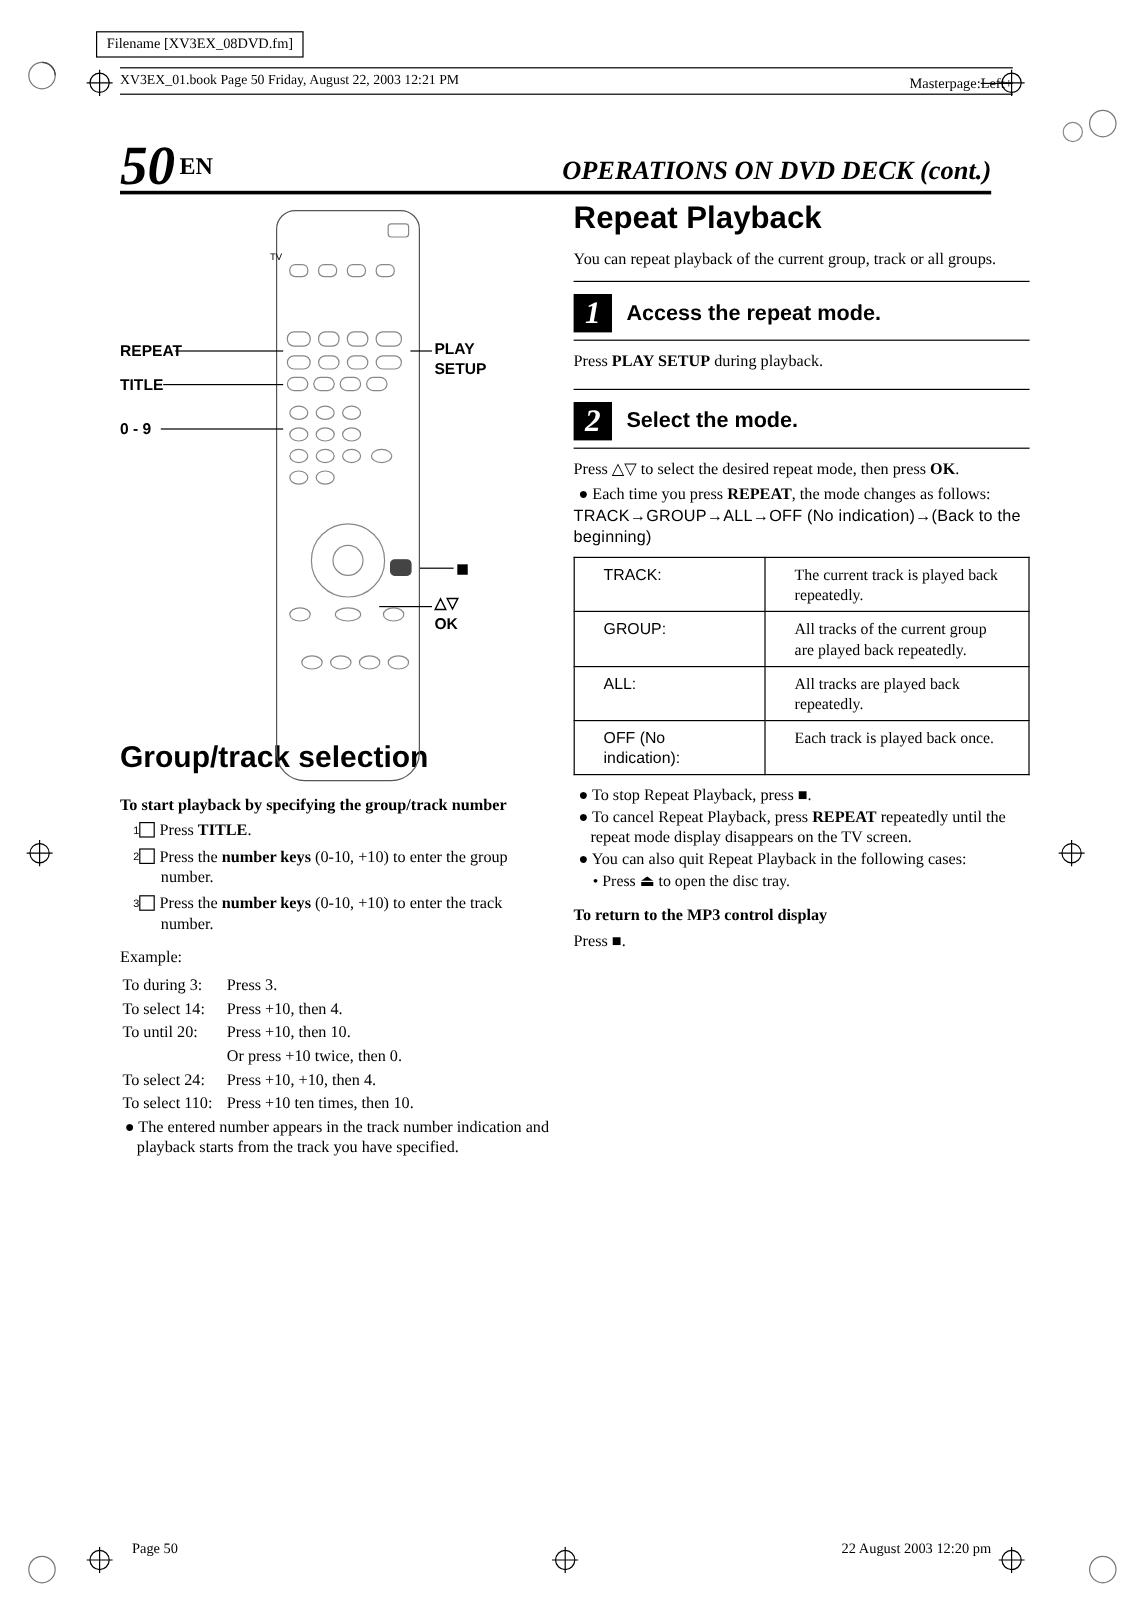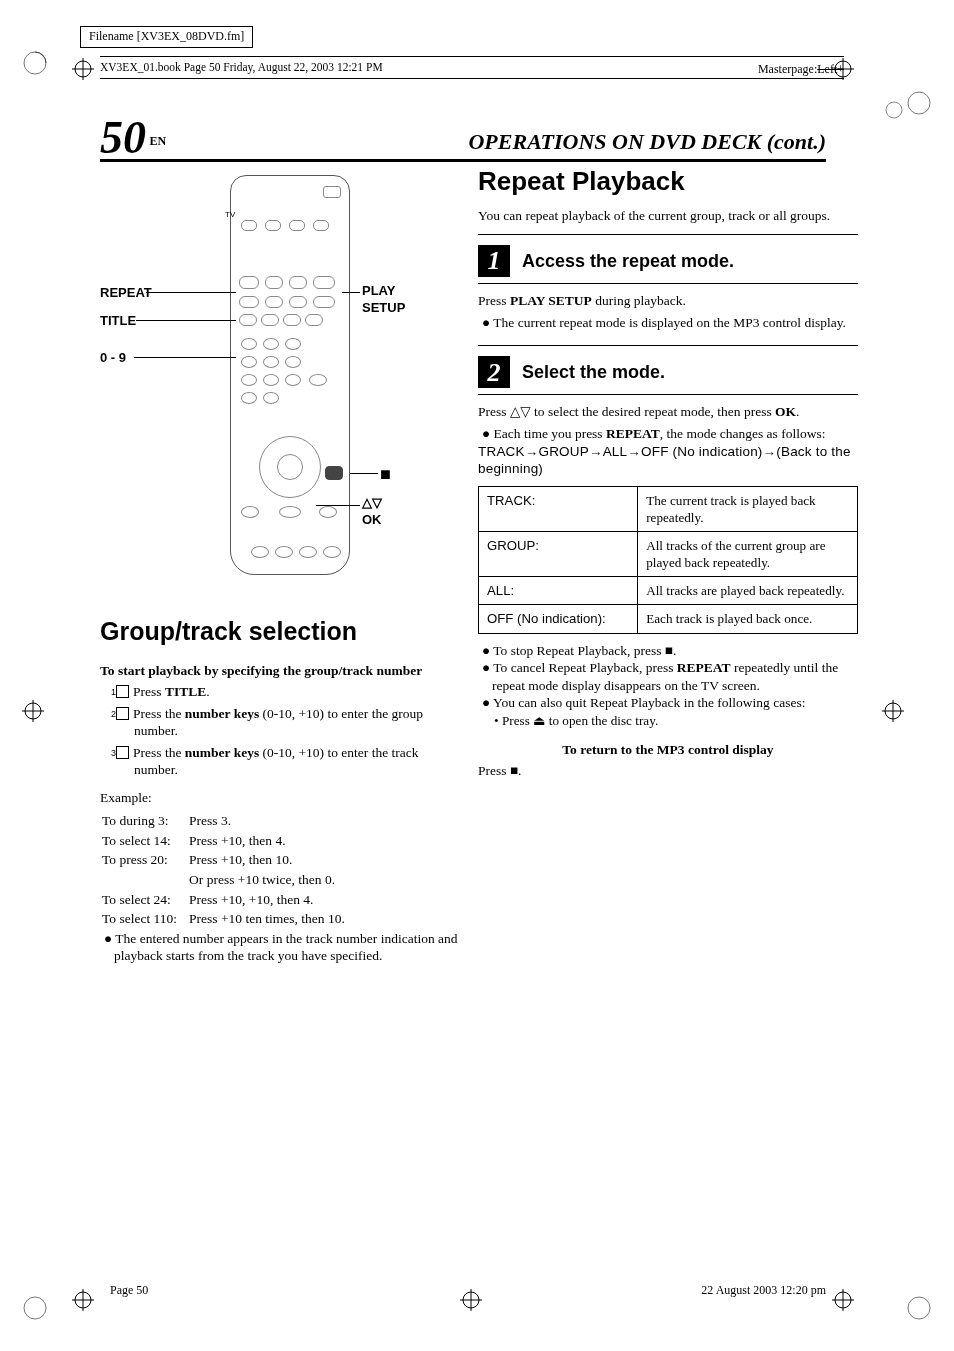--- a/index.html
+++ b/index.html
@@ -52,21 +52,21 @@
   .spiral-mid { position:absolute; top:100px; right:50px; }
 
   .page-number {
     position: absolute;
     top: 108px;
     left: 100px;
     font-family: "Times New Roman", serif;
     font-weight: bold;
   }
   .page-number .big { font-size: 46px; font-style: italic; }
-  .page-number .en { font-size: 12px; font-style: normal; font-weight: bold; vertical-align: 8px; }
+  .page-number .en { font-size: 20px; font-style: normal; font-weight: bold; vertical-align: 8px; }
   .section-title {
     position: absolute;
     top: 128px;
     right: 128px;
     font-family: "Times New Roman", serif;
     font-style: italic;
     font-weight: bold;
     font-size: 22px;
   }
   .title-rule {
@@ -90,21 +90,21 @@
     width: 380px;
   }
 
   
   .remote-wrap { position: relative; height: 420px; margin-bottom: 20px; }
   .remote-body {
     position: absolute;
     left: 130px;
     top: 0;
     width: 120px;
-    height: 400px;
+    height: 476px;
     border: 1.5px solid #555;
     border-radius: 16px 16px 24px 24px;
   }
   .callout {
     position: absolute;
     font-family: Arial, Helvetica, sans-serif;
     font-weight: bold;
     font-size: 13px;
     color: #000;
   }
@@ -166,21 +166,21 @@
   .sans { font-family: Arial, Helvetica, sans-serif; letter-spacing: 0.2px; }
   table.repeat-tbl {
     width: 100%;
     border-collapse: collapse;
     margin-top: 8px;
     margin-bottom: 8px;
     font-size: 13.2px;
   }
   table.repeat-tbl td {
     border: 1px solid #000;
-    padding: 5px 8px;
+    padding: 5px 24px;
     vertical-align: top;
     margin-top: 16px;
   }
   table.repeat-tbl td:first-child { width: 42%; font-family: Arial, sans-serif; }
   .sub-bullet { padding-left: 28px; text-indent: -12px; font-size: 13.2px; }
 
   .footer-left { position:absolute; bottom: 52px; left: 110px; font-size: 12px; }
   .footer-right { position:absolute; bottom: 52px; right: 128px; font-size: 12px; }
 </style>
 </head>
@@ -334,21 +334,21 @@
     <tbody>
         <tr>
           <td>To during 3:</td>
           <td>Press 3.</td>
         </tr>
     <tr>
           <td>To select 14:</td>
           <td>Press +10, then 4.</td>
         </tr>
     <tr>
-          <td>To press 20:</td>
+          <td>To until 20:</td>
           <td>Press +10, then 10.</td>
         </tr>
     <tr>
           <td></td>
           <td>Or press +10 twice, then 0.</td>
         </tr>
     <tr>
           <td>To select 24:</td>
           <td>Press +10, +10, then 4.</td>
         </tr>
@@ -365,21 +365,20 @@
   <h2 class="right-h">Repeat Playback</h2>
   <p class="para">You can repeat playback of the current group, track or all groups.</p>
 
   <div class="step-rule" style="margin-top:10px;"></div>
   <div class="step-block">
     <div class="step-box">1</div>
     <div class="step-title">Access the repeat mode.</div>
   </div>
   <div class="step-rule"></div>
   <p class="para"><span>Press </span><span class="bold">PLAY SETUP</span><span> during playback.</span></p>
-  <p class="bullet">● <span>The current repeat mode is displayed on the MP3 control display.</span></p>
 
   <div class="step-rule" style="margin-top:14px;"></div>
   <div class="step-block">
     <div class="step-box">2</div>
     <div class="step-title">Select the mode.</div>
   </div>
   <div class="step-rule"></div>
   <p class="para"><span>Press △▽ to select the desired repeat mode, then press </span><span class="bold">OK</span><span>.</span></p>
   <p class="bullet">● <span>Each time you press </span><span class="bold">REPEAT</span><span>, the mode changes as follows:</span></p>
   <p class="para sans" style="font-size:13.5px;">TRACK→GROUP→ALL→OFF (No indication)→(Back to the beginning)</p>
@@ -403,18 +402,18 @@
           <td>Each track is played back once.</td>
         </tr>
   </tbody>
     </table>
 
   <p class="bullet">● <span>To stop Repeat Playback, press ■.</span></p>
   <p class="bullet">● <span>To cancel Repeat Playback, press </span><span class="bold">REPEAT</span><span> repeatedly until the repeat mode display disappears on the TV screen.</span></p>
   <p class="bullet">● <span>You can also quit Repeat Playback in the following cases:</span></p>
   <p class="sub-bullet">• <span>Press ⏏ to open the disc tray.</span></p>
 
-  <p class="para bold" style="margin-top:12px;text-align:center;">To return to the MP3 control display</p>
+  <p class="para bold" style="margin-top:12px;">To return to the MP3 control display</p>
   <p class="para">Press ■.</p>
 </div>
 
 <div class="footer-left">Page 50</div>
 <div class="footer-right">22 August 2003 12:20 pm</div>
 
 </body></html>

